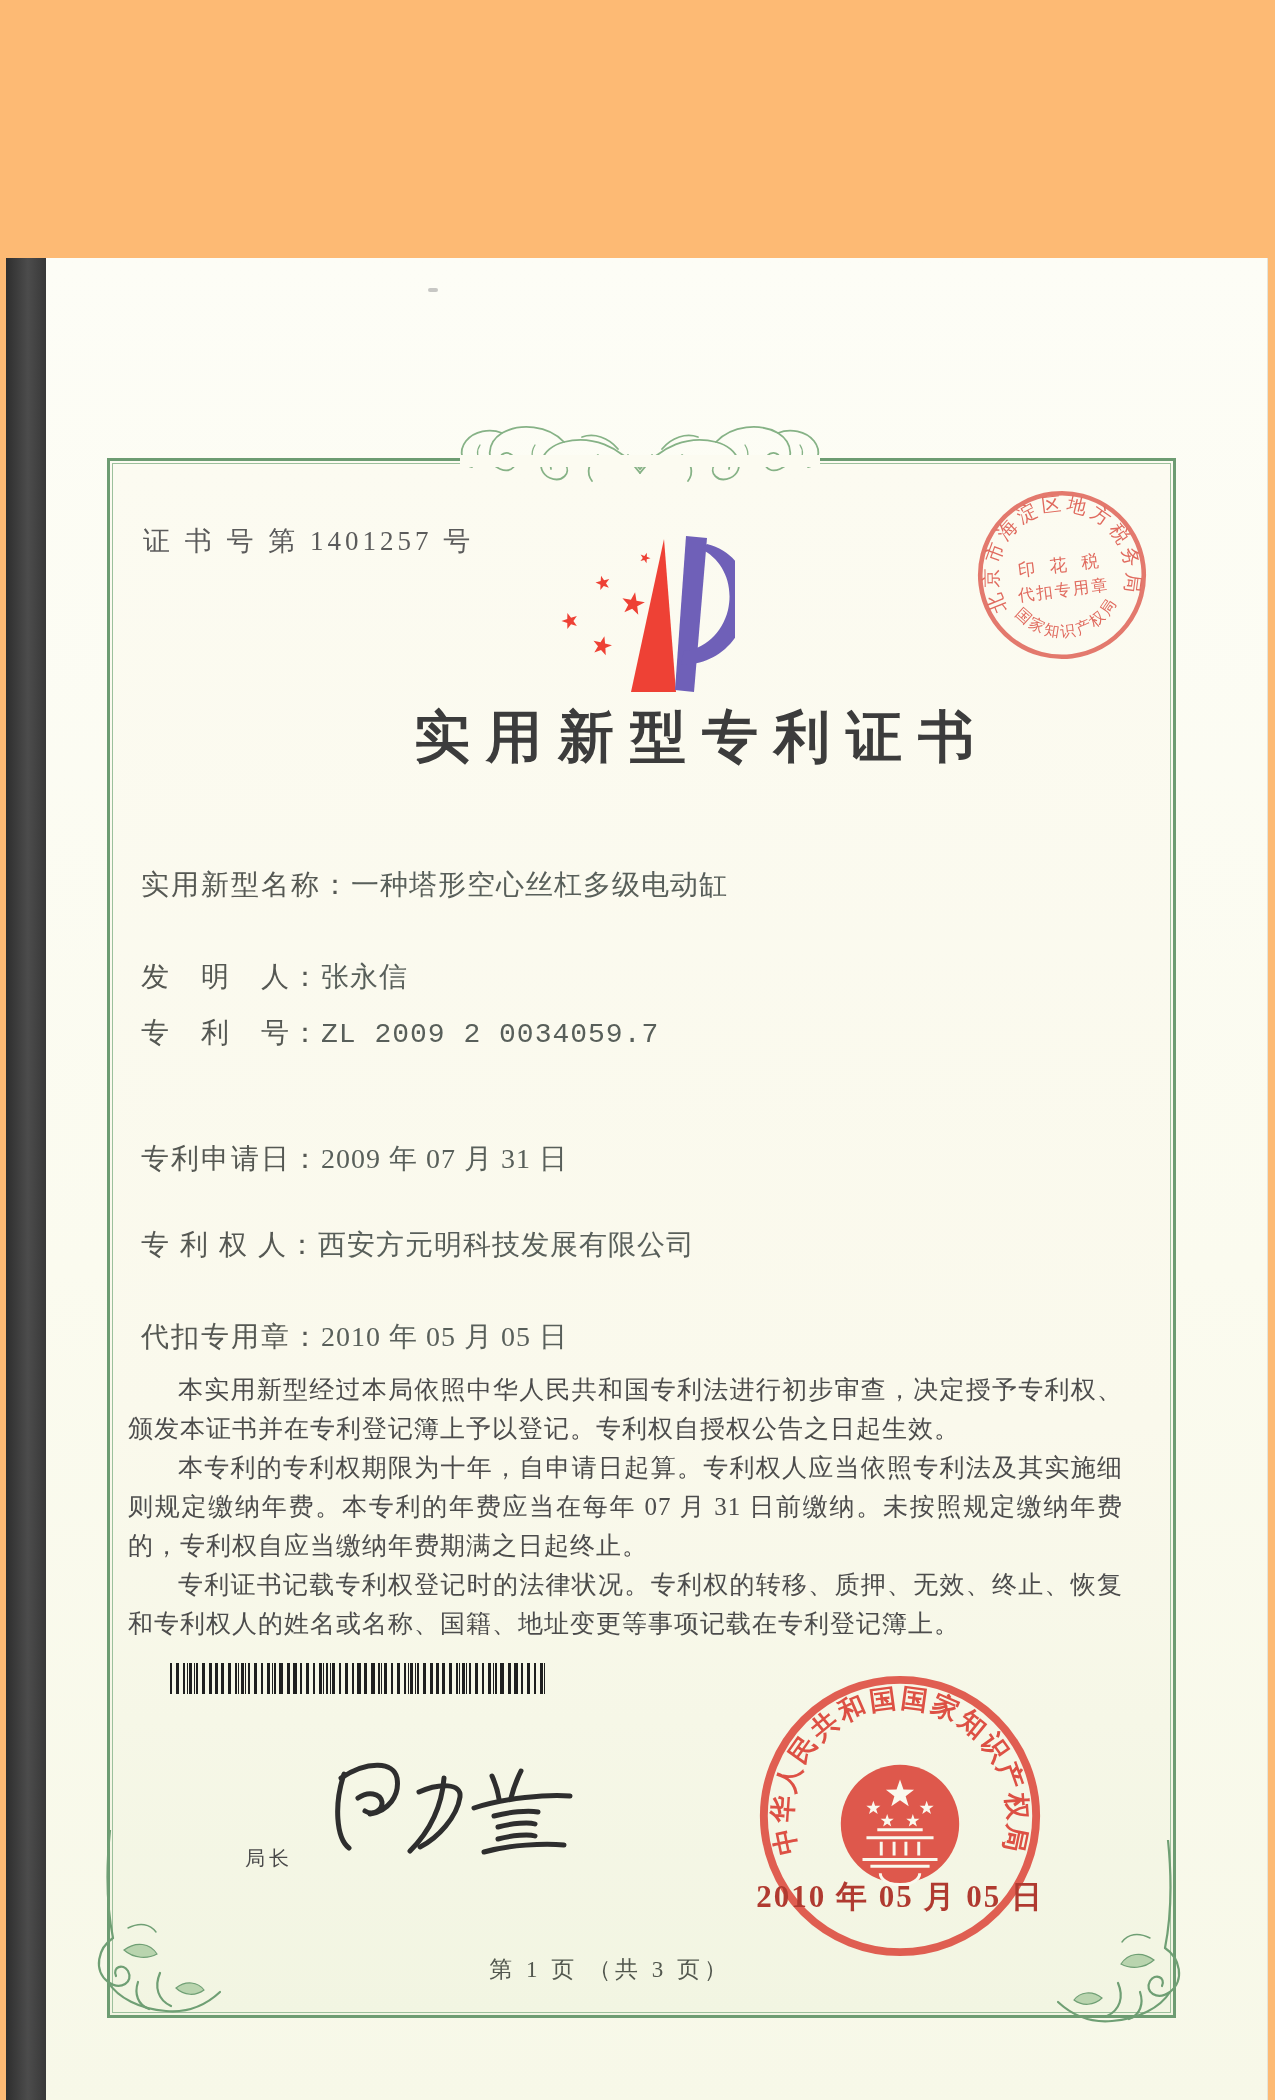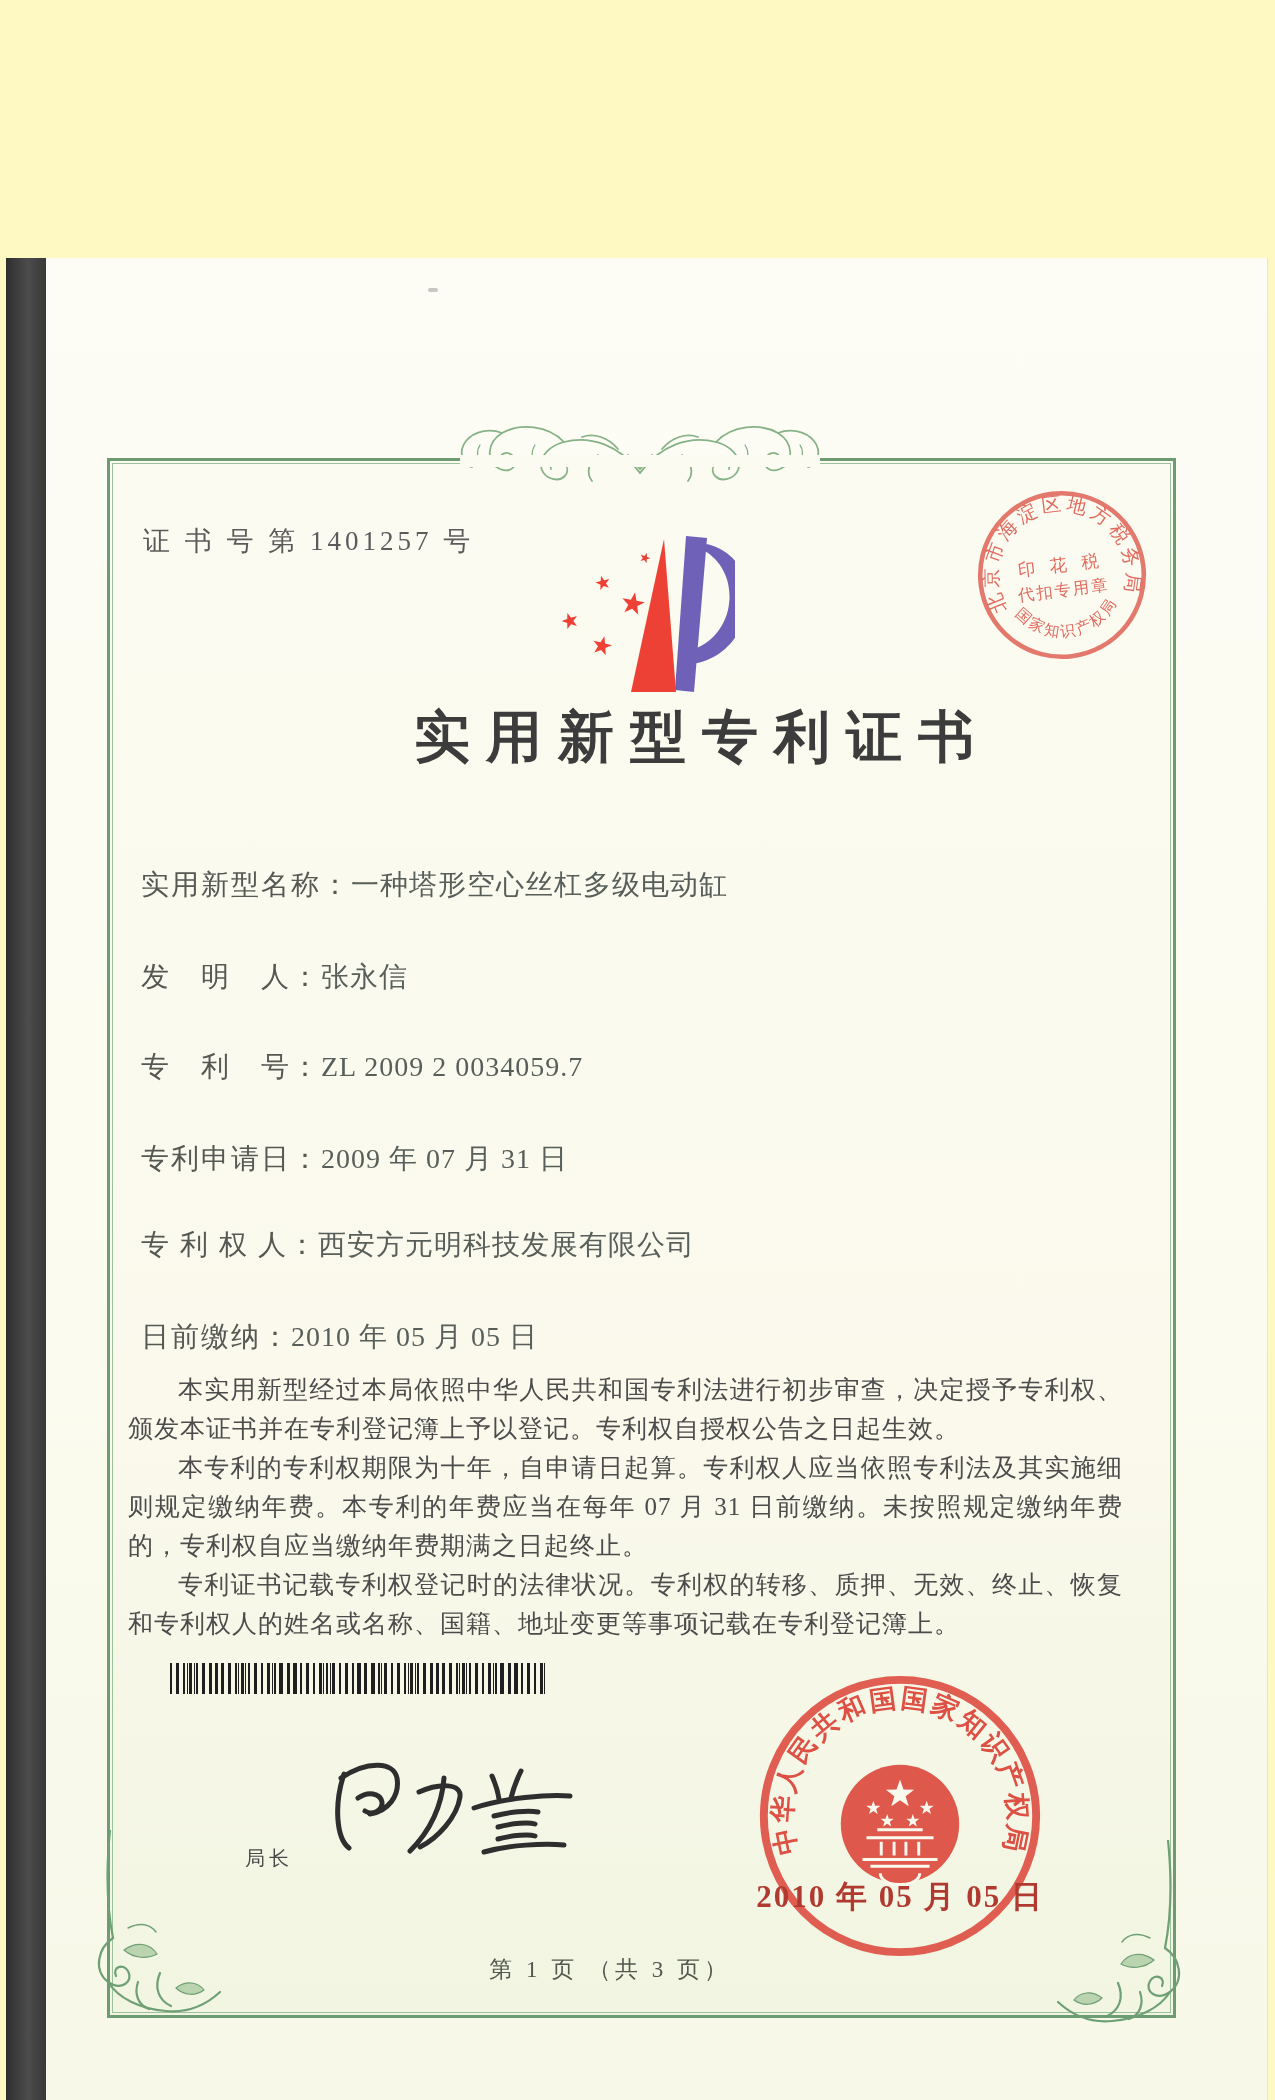--- a/index.html
+++ b/index.html
@@ -1,16 +1,16 @@
 <!DOCTYPE html>
 <html><head>
 <meta charset="utf-8">
 <style>
   html,body{margin:0;padding:0;background:#ffffff;}
-  #canvas{position:relative;width:1275px;height:2100px;background:#fef9c3;overflow:hidden;
+  #canvas{position:relative;width:1275px;height:2100px;background:#fdba74;overflow:hidden;
           font-family:"Liberation Serif","DejaVu Serif",serif;}
   
   .paper{position:absolute;left:46px;top:258px;width:1221px;height:1842px;
          background:linear-gradient(180deg,#fdfdf6 0%,#fbfbef 55%,#f7f8e8 100%);
          border-right:1px solid #e4e4da;}
   .scan-band{position:absolute;left:6px;top:258px;width:40px;height:1842px;
          background:linear-gradient(90deg,#2e2e2e,#4c4c4c 55%,#383838);}
   .scan-artifact{position:absolute;left:428px;top:288px;width:10px;height:4px;border-radius:2px;
          background:#9a9a9a;opacity:.55;}
   
@@ -26,21 +26,21 @@
   .orn-br{position:absolute;left:1050px;top:1840px;width:150px;height:200px;}
   svg{display:block;}
   
   .cert-no{position:absolute;left:143px;top:523px;font-size:27px;letter-spacing:4px;color:#5b5b5b;}
   .title{position:absolute;left:150px;top:700px;width:840px;text-align:right;
          font-size:56px;font-weight:bold;letter-spacing:16px;color:#3c3c3c;}
   .logo{position:absolute;left:545px;top:536px;width:190px;height:170px;}
   .field{position:absolute;left:141px;height:40px;font-size:28px;color:#555853;white-space:pre;}
   .field .lab{letter-spacing:2px;}
   .field .val{color:#585f5a;letter-spacing:1px;}
-  .f0{top:866px;} .f1{top:958px;text-align:right;} .f2{top:1048px;} .f3{top:1140px;} .f4{top:1226px;} .f5{top:1318px;}
+  .f0{top:866px;} .f1{top:958px;text-align:right;} .f2{top:1014px;font-family:Liberation Mono, monospace;} .f3{top:1140px;} .f4{top:1226px;} .f5{top:1318px;}
   .legal{position:absolute;left:128px;top:1370px;width:995px;font-size:25px;line-height:39px;
          color:#4c4c4c;text-align:justify;}
   .legal p{margin:0;text-indent:2em;letter-spacing:1px;}
   .barcode{position:absolute;left:170px;top:1663px;width:376px;height:31px;
       background-image:
         repeating-linear-gradient(90deg,#1f1f1f 0 2px,transparent 2px 6px,#1f1f1f 6px 9px,transparent 9px 13px),
         repeating-linear-gradient(90deg,#1f1f1f 0 1px,transparent 1px 7px,#1f1f1f 7px 8px,transparent 8px 17px);}
   .director{position:absolute;left:245px;top:1845px;font-size:20px;letter-spacing:4px;color:#4a4a4a;}
   .signature{position:absolute;left:322px;top:1748px;width:268px;height:134px;}
   .sr-only{position:absolute;width:1px;height:1px;overflow:hidden;clip:rect(0 0 0 0);white-space:nowrap;}
@@ -137,21 +137,21 @@
     </svg>
   </div>
 
   <div class="title z3">实用新型专利证书</div>
 
   <div class="field f0 z3"><span class="lab">实用新型名称：</span><span class="val">一种塔形空心丝杠多级电动缸</span></div>
   <div class="field f1 z3"><span class="lab">发　明　人：</span><span class="val">张永信</span></div>
   <div class="field f2 z3"><span class="lab">专　利　号：</span><span class="val">ZL 2009 2 0034059.7</span></div>
   <div class="field f3 z3"><span class="lab">专利申请日：</span><span class="val">2009 年 07 月 31 日</span></div>
   <div class="field f4 z3"><span class="lab">专 利 权 人：</span><span class="val">西安方元明科技发展有限公司</span></div>
-  <div class="field f5 z3"><span class="lab">日前缴纳：</span><span class="val">2010 年 05 月 05 日</span></div>
+  <div class="field f5 z3"><span class="lab">代扣专用章：</span><span class="val">2010 年 05 月 05 日</span></div>
 
   <div class="legal z3">
     <p>本实用新型经过本局依照中华人民共和国专利法进行初步审查，决定授予专利权、颁发本证书并在专利登记簿上予以登记。专利权自授权公告之日起生效。</p>
     <p>本专利的专利权期限为十年，自申请日起算。专利权人应当依照专利法及其实施细则规定缴纳年费。本专利的年费应当在每年 07 月 31 日前缴纳。未按照规定缴纳年费的，专利权自应当缴纳年费期满之日起终止。</p>
     <p>专利证书记载专利权登记时的法律状况。专利权的转移、质押、无效、终止、恢复和专利权人的姓名或名称、国籍、地址变更等事项记载在专利登记簿上。</p>
   </div>
 
   <div class="barcode z3"></div>
 
   <div class="director z3">局长</div>

